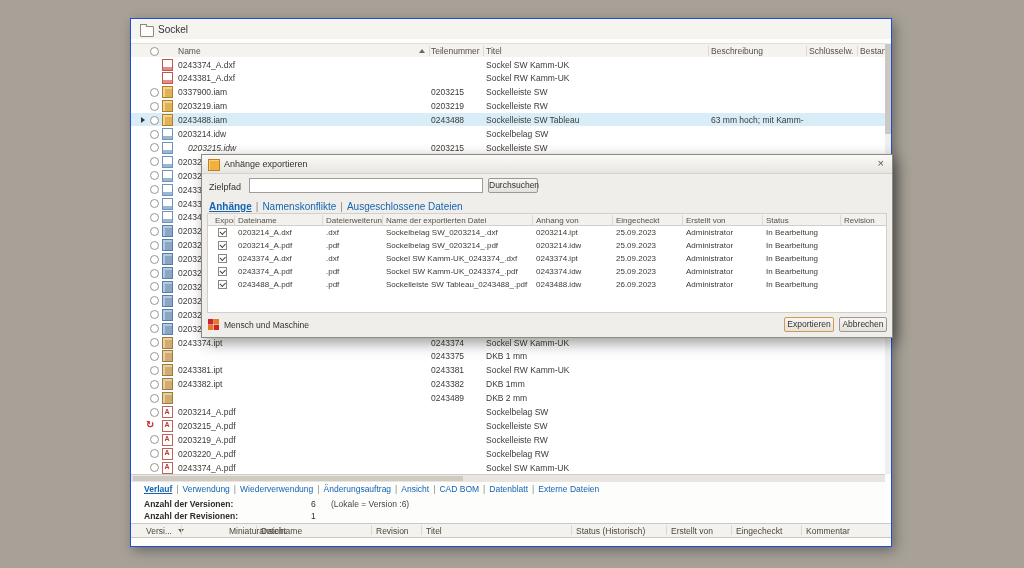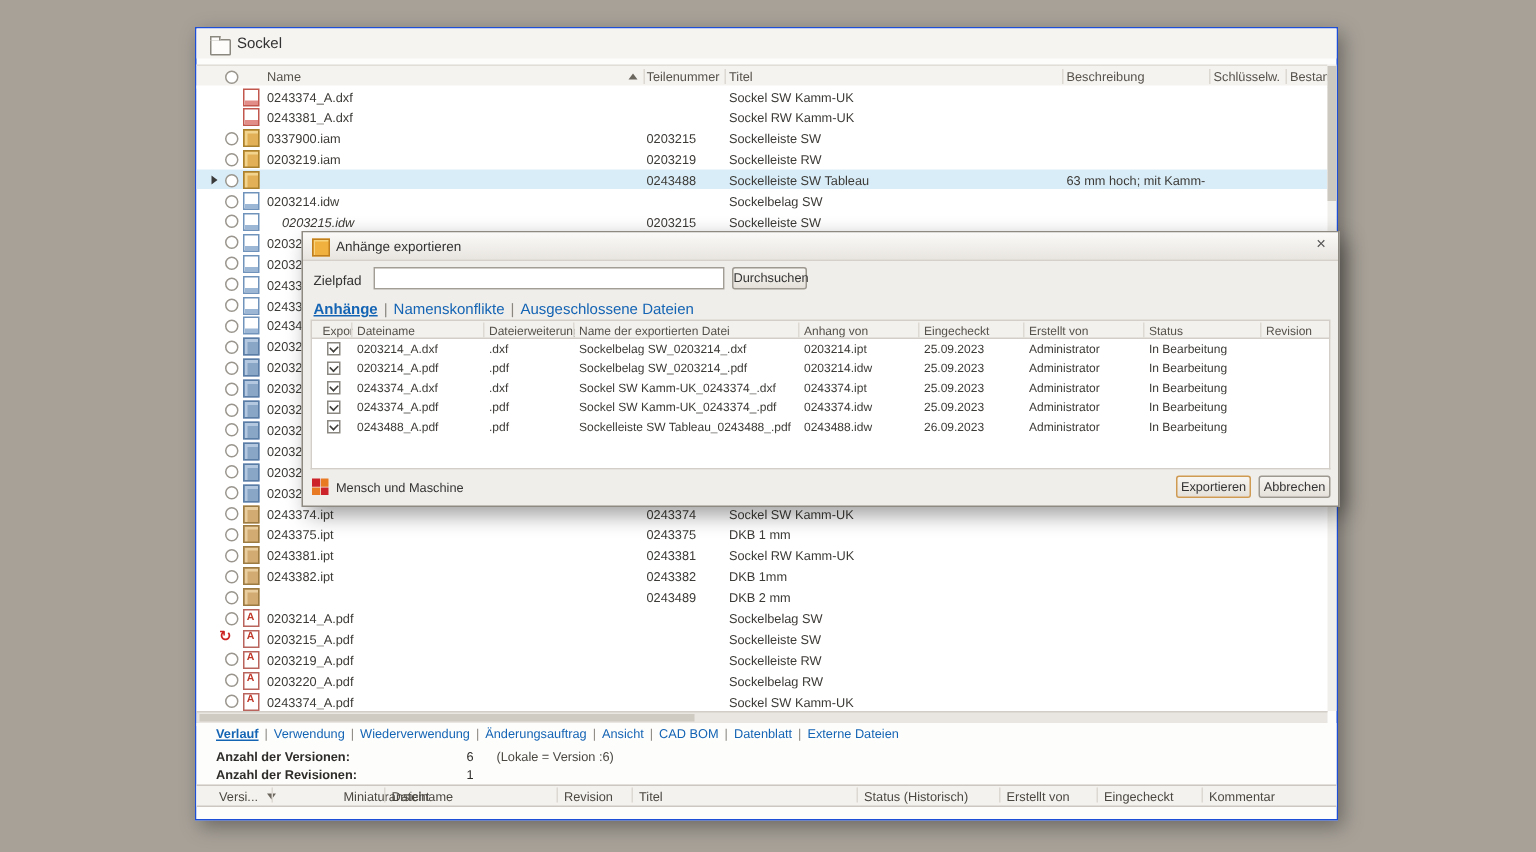--- a/index.html
+++ b/index.html
@@ -137,20 +137,21 @@
           <span class="ring"></span>
           <span class="fi fi-iam"></span>
           <span class="cell" style="left: 47px; width: 248px;">0203219.iam</span>
           <span class="cell" style="left: 300px; width: 50px;">0203219</span>
           <span class="cell" style="left: 355px; width: 218px;">Sockelleiste RW</span>
         </div>
         <div class="grid-row hl" style="top: 55.6px;">
           <span class="row-marker"></span>
           <span class="ring"></span>
           <span class="fi fi-iam"></span>
+          <span class="cell" style="left: 47px; width: 248px;">0243488.iam</span>
           <span class="cell" style="left: 300px; width: 50px;">0243488</span>
           <span class="cell" style="left: 355px; width: 218px;">Sockelleiste SW Tableau</span>
           <span class="cell" style="left: 580px; width: 93px;">63 mm hoch; mit Kamm-UK</span>
         </div>
         <div class="grid-row" style="top: 69.5px;">
           <span class="ring"></span>
           <span class="fi fi-idw"></span>
           <span class="cell" style="left: 47px; width: 248px;">0203214.idw</span>
           <span class="cell" style="left: 355px; width: 218px;">Sockelbelag SW</span>
         </div>
@@ -229,21 +230,20 @@
         <div class="grid-row" style="top: 278px;">
           <span class="ring"></span>
           <span class="fi fi-ipt"></span>
           <span class="cell" style="left: 47px; width: 248px;">0243374.ipt</span>
           <span class="cell" style="left: 300px; width: 50px;">0243374</span>
           <span class="cell" style="left: 355px; width: 218px;">Sockel SW Kamm-UK</span>
         </div>
         <div class="grid-row" style="top: 291.9px;">
           <span class="ring"></span>
           <span class="fi fi-ipt"></span>
-          <span class="cell" style="left: 47px; width: 248px;">0243375.ipt</span>
           <span class="cell" style="left: 300px; width: 50px;">0243375</span>
           <span class="cell" style="left: 355px; width: 218px;">DKB 1 mm</span>
         </div>
         <div class="grid-row" style="top: 305.8px;">
           <span class="ring"></span>
           <span class="fi fi-ipt"></span>
           <span class="cell" style="left: 47px; width: 248px;">0243381.ipt</span>
           <span class="cell" style="left: 300px; width: 50px;">0243381</span>
           <span class="cell" style="left: 355px; width: 218px;">Sockel RW Kamm-UK</span>
         </div>

